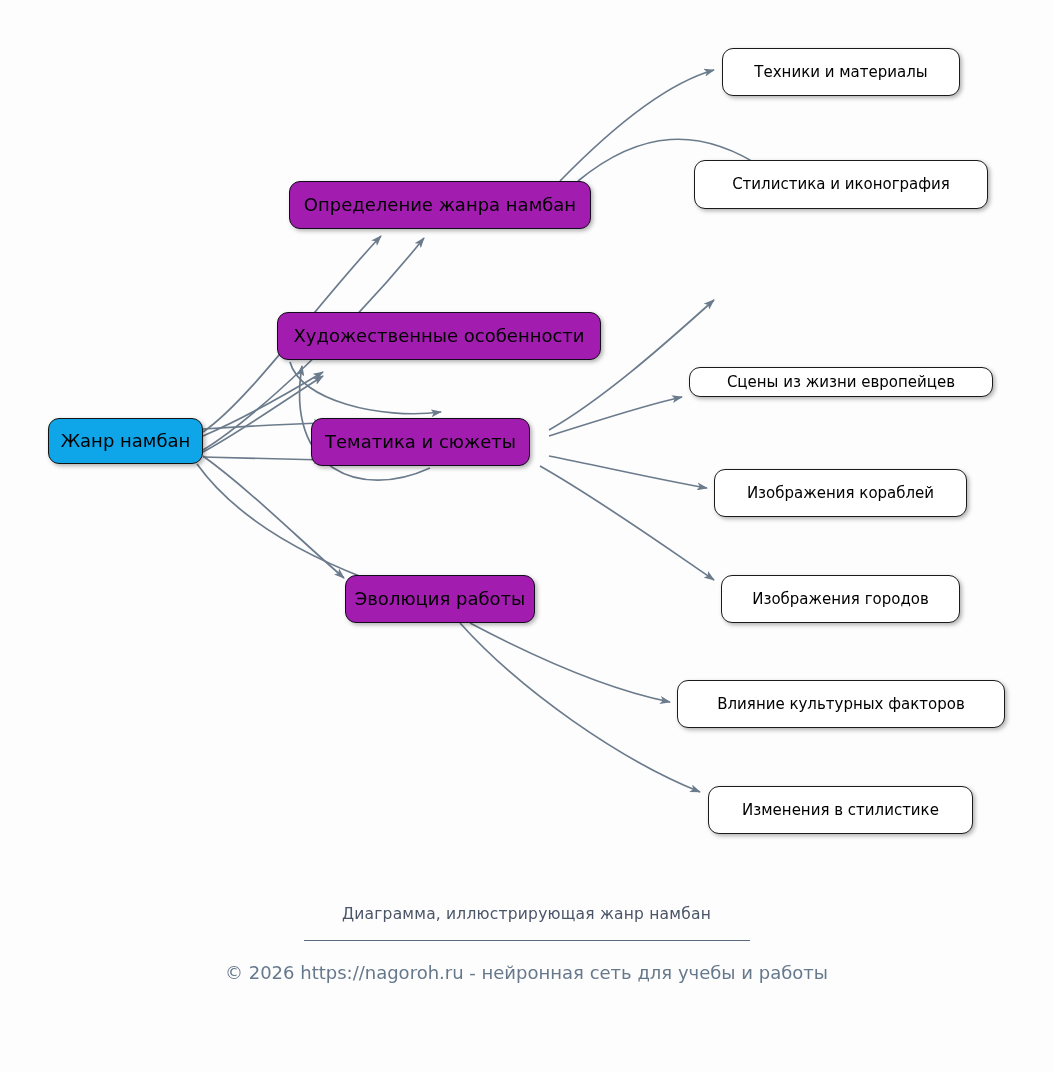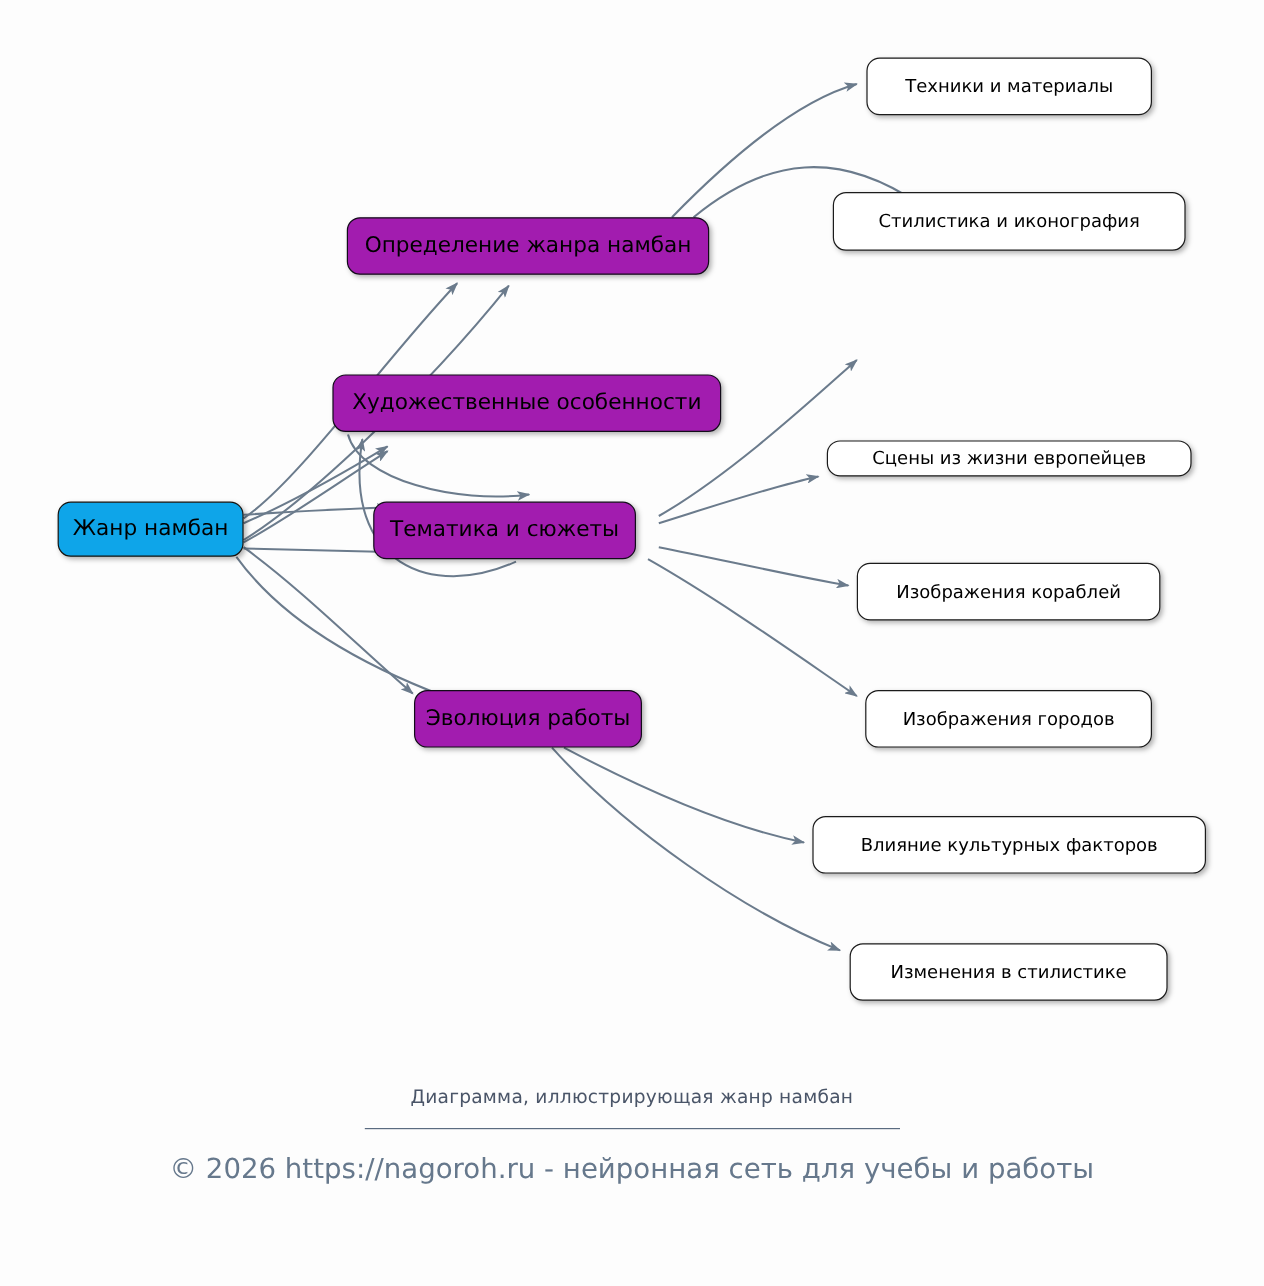--- a/index.html
+++ b/index.html
@@ -78,21 +78,21 @@
     letter-spacing: 0.2px;
   }
   #caption-divider {
     width: 446px;
     height: 0;
     margin: 17px auto 0 auto;
     border-top: 1.4px solid #5a6b80;
   }
   #footer-credit {
     margin-top: 21px;
-    font-size: 23px;
+    font-size: 18px;
     color: #66788c;
   }
 </style>
 </head>
 <body>
 
 <div id="diagram-canvas">
 
   <svg id="edge-layer" viewBox="0 0 1053 880" xmlns="http://www.w3.org/2000/svg">
     <defs>

